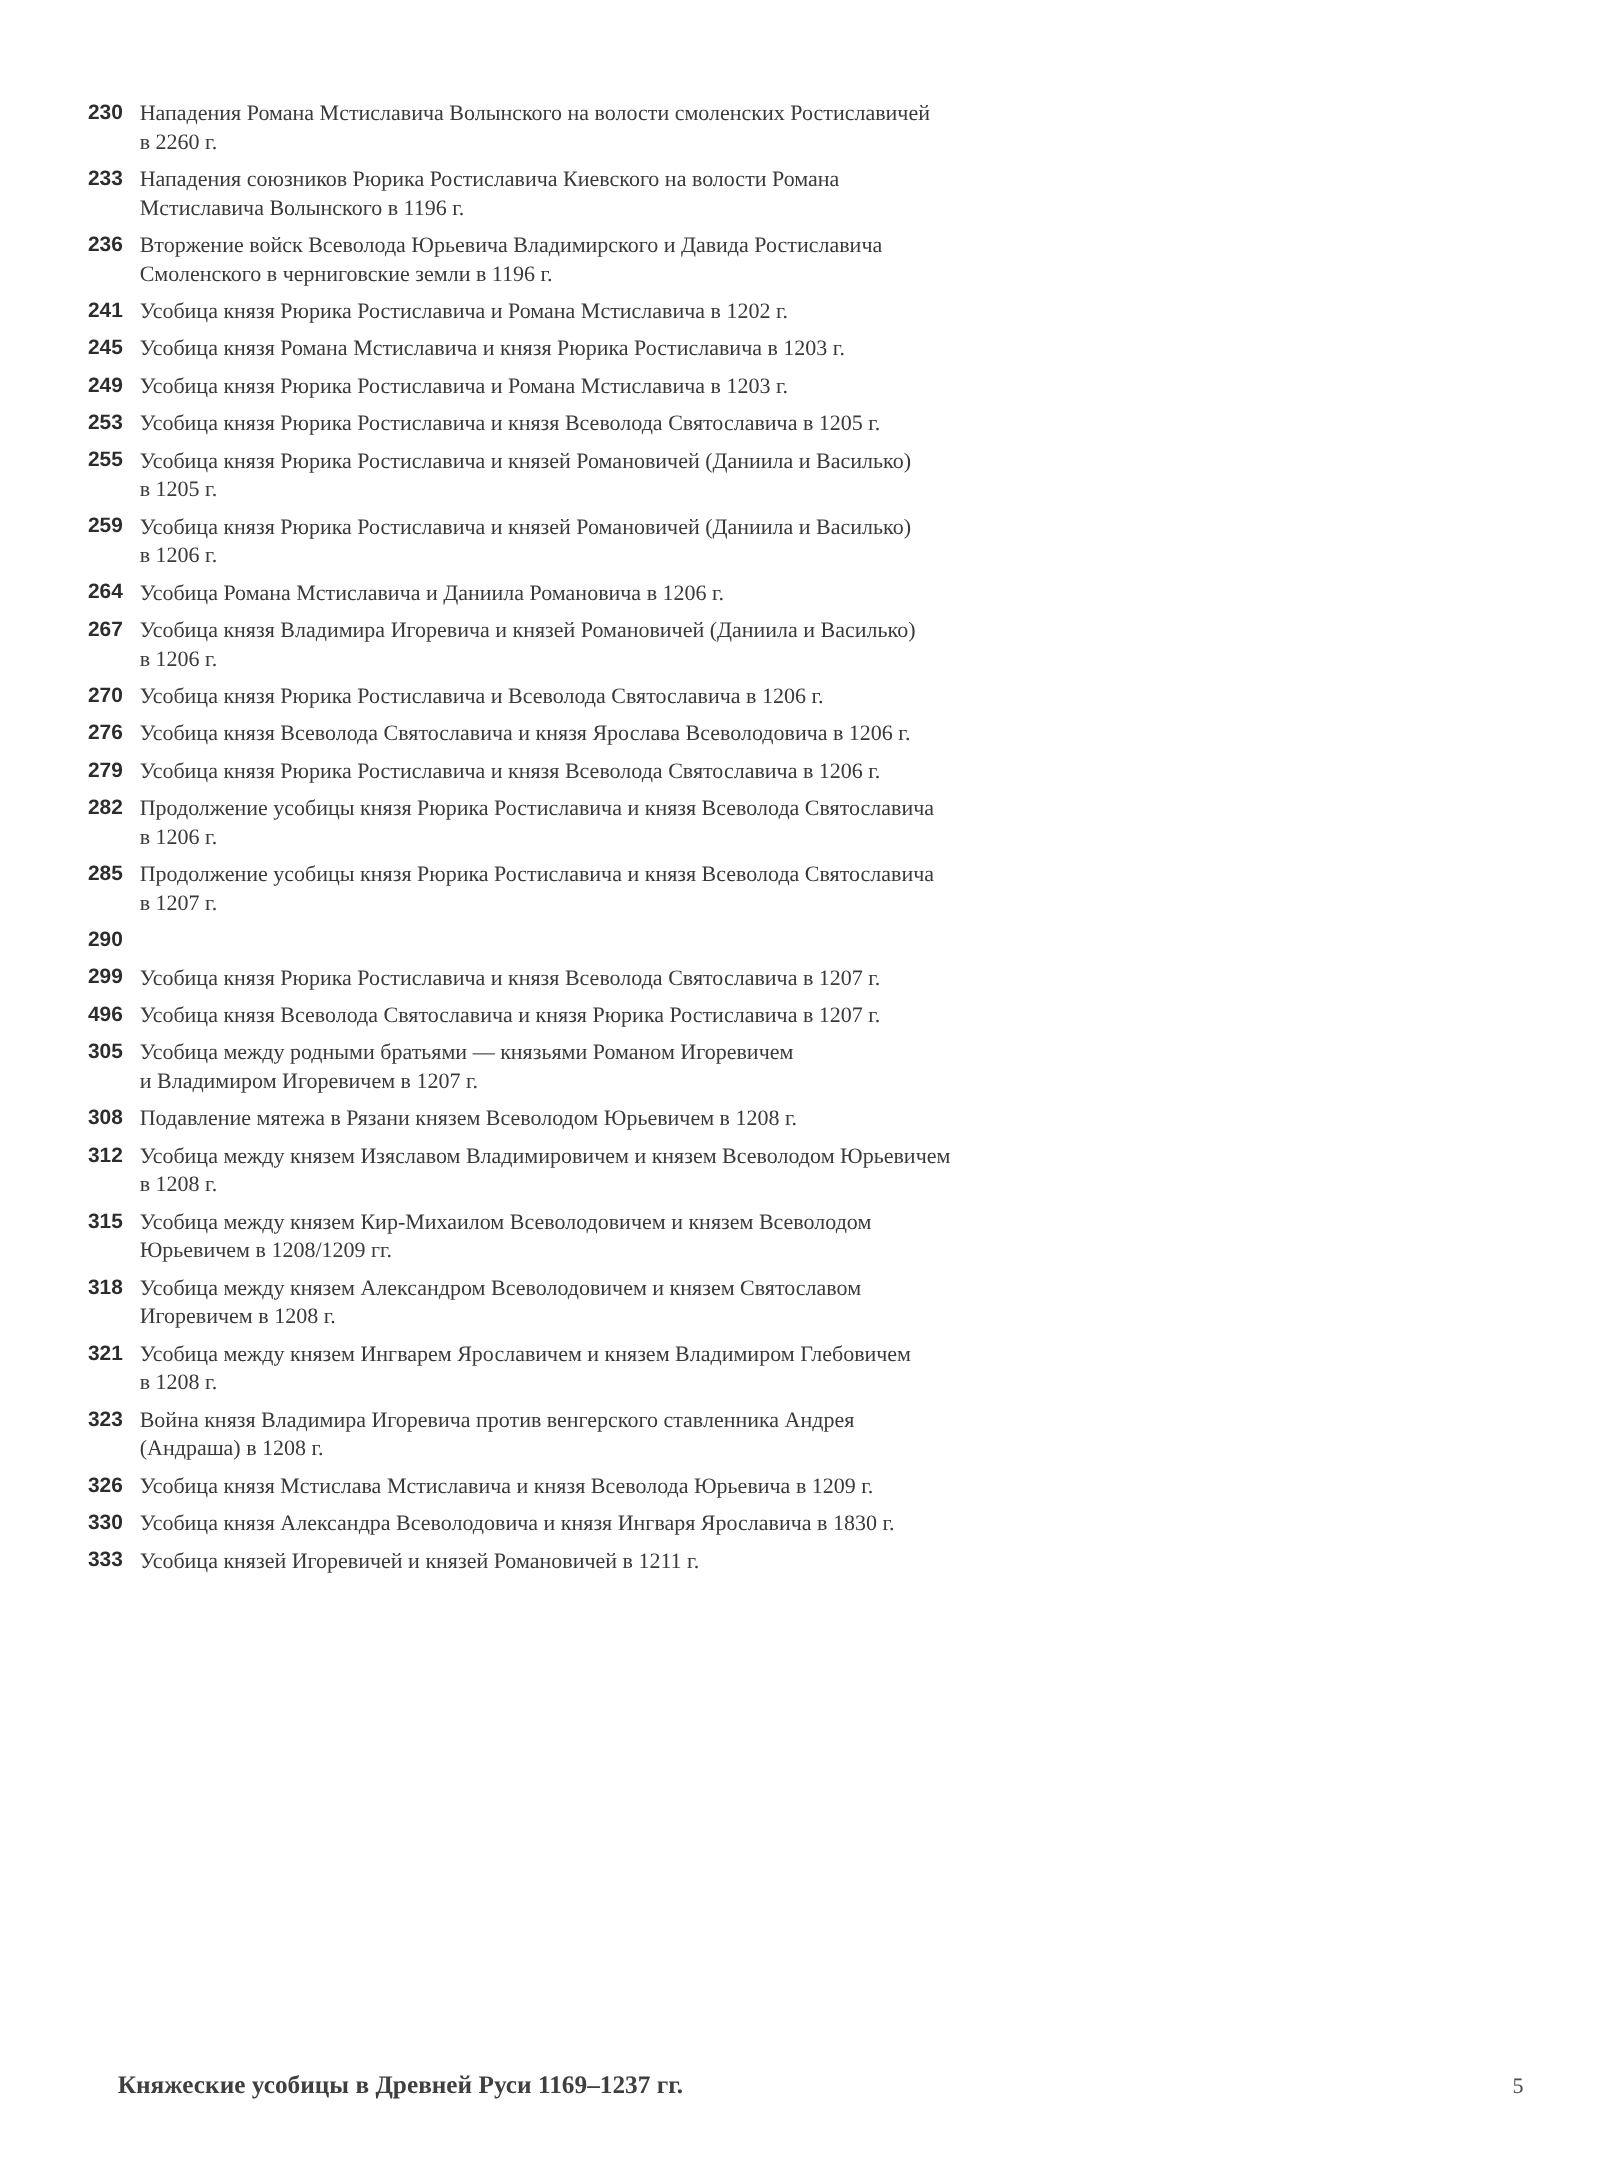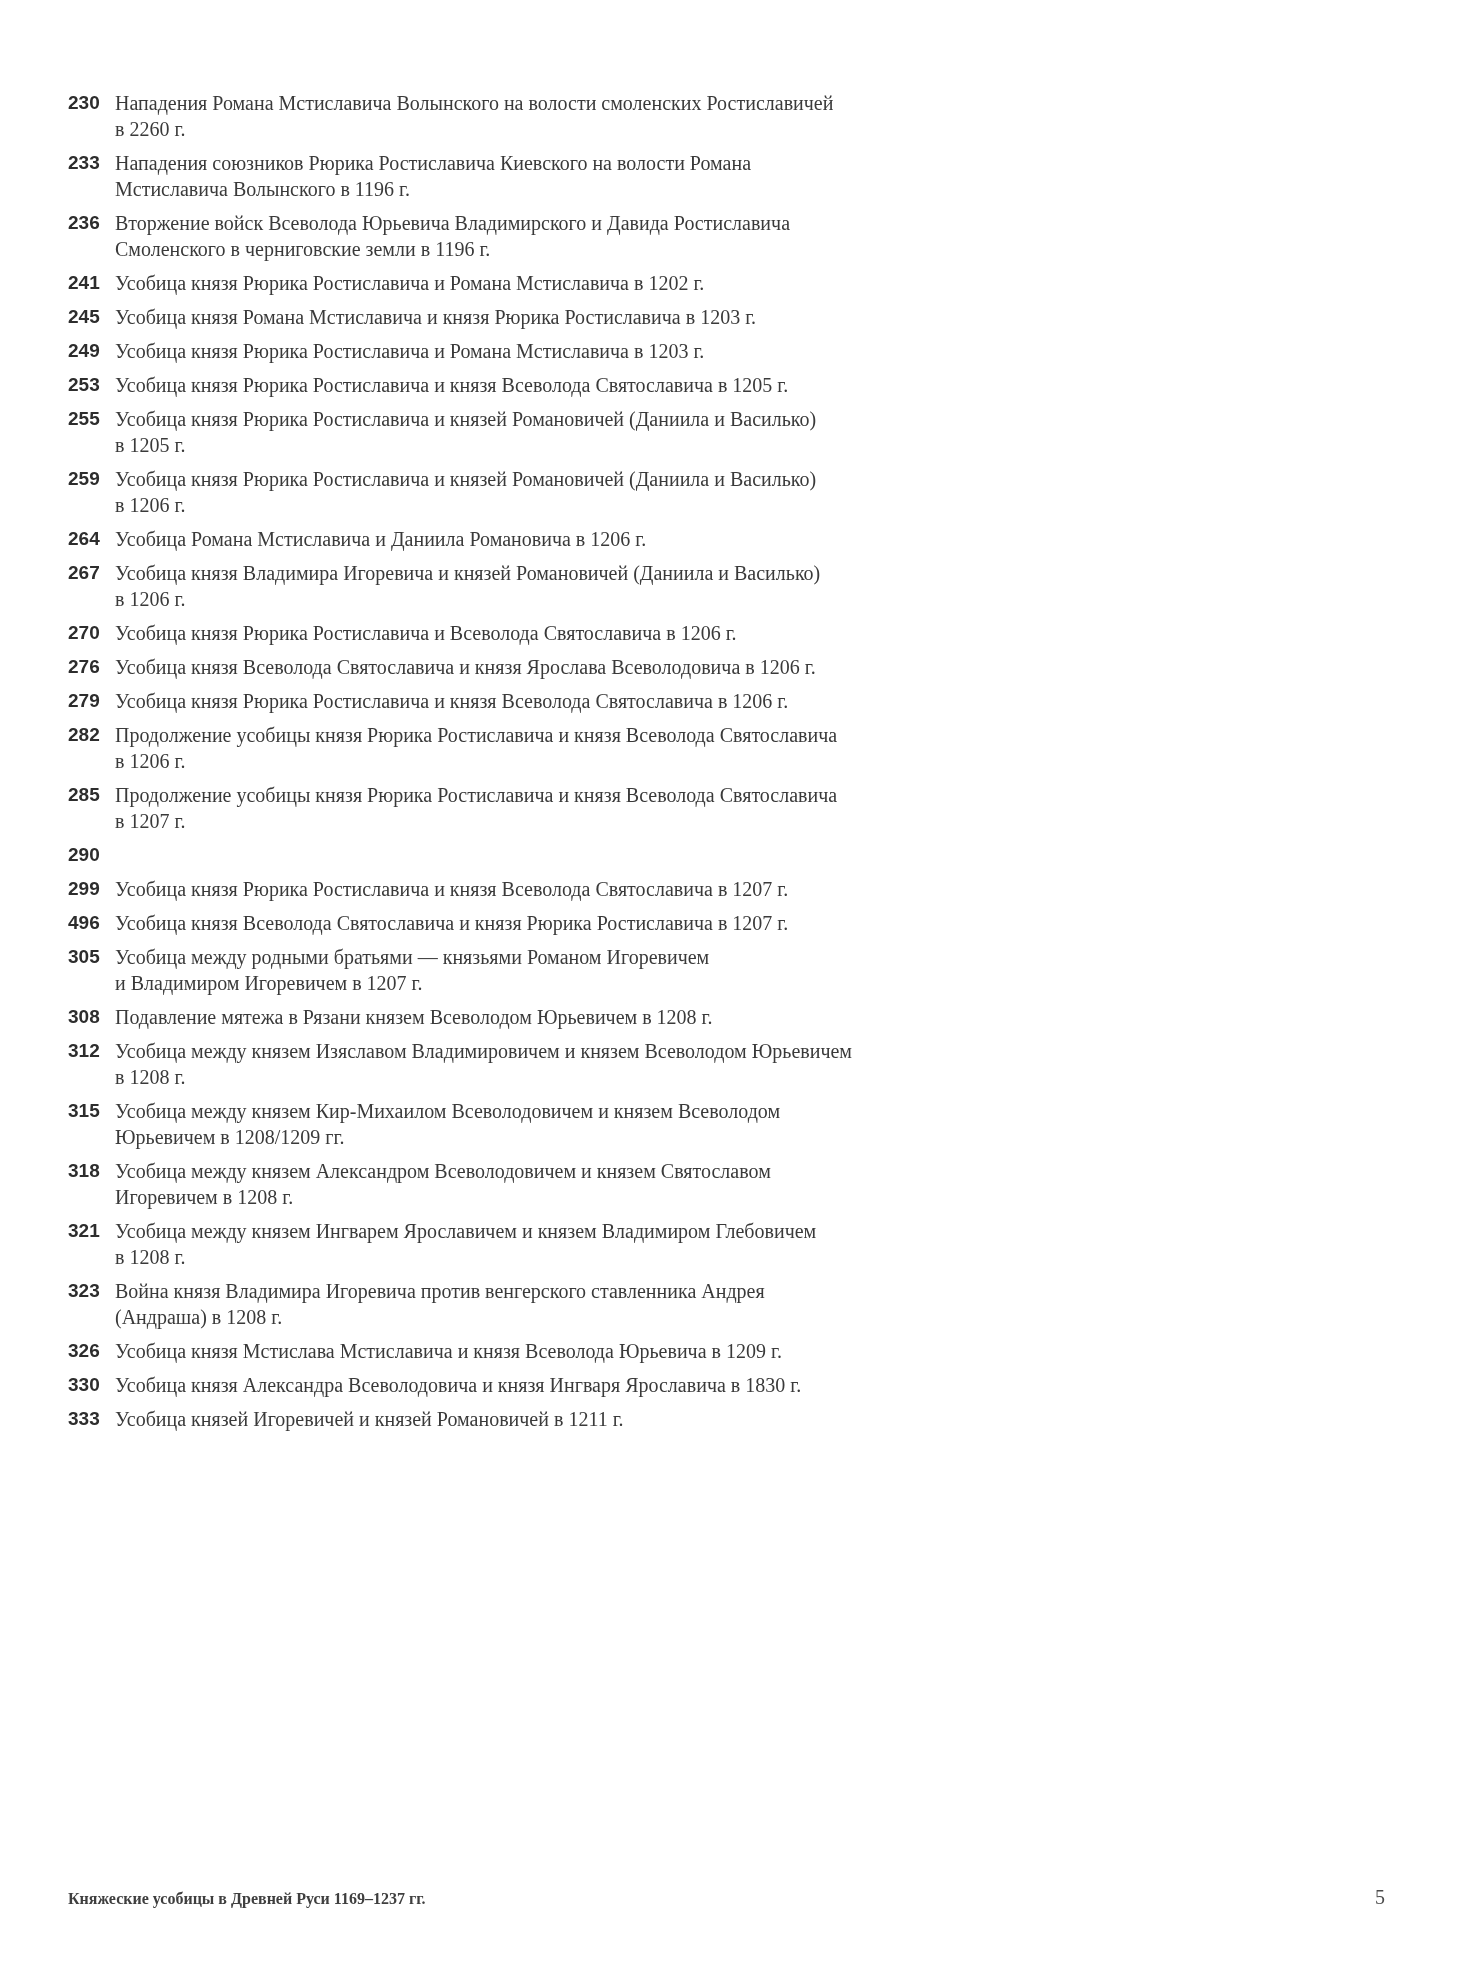--- a/index.html
+++ b/index.html
@@ -28,42 +28,44 @@
     align-items: flex-start;
     margin-bottom: 8px;
   }
   .entry-num {
     flex: 0 0 47px;
     font-family: "Liberation Sans", sans-serif;
     font-weight: 700;
     font-size: 19px;
     line-height: 26px;
     color: #2d2d2d;
+    margin-left: 12px;
   }
   .entry-title {
     font-family: "Liberation Serif", serif;
     font-size: 20px;
     line-height: 26px;
     color: #3a3a3a;
     white-space: pre-line;
   }
   .footer {
     position: absolute;
     left: 68px;
     right: 72px;
     bottom: 60px;
     display: flex;
     justify-content: space-between;
     align-items: baseline;
   }
   .footer-title {
     font-family: "Liberation Serif", serif;
     font-weight: 700;
-    font-size: 16px;
+    font-size: 23px;
     color: #3f3f3f;
+    margin-left: 39px;
   }
   .footer-page {
     font-family: "Liberation Serif", serif;
     font-size: 20px;
     color: #4a4a4a;
   }
 </style>
 </head>
 <body>
 

